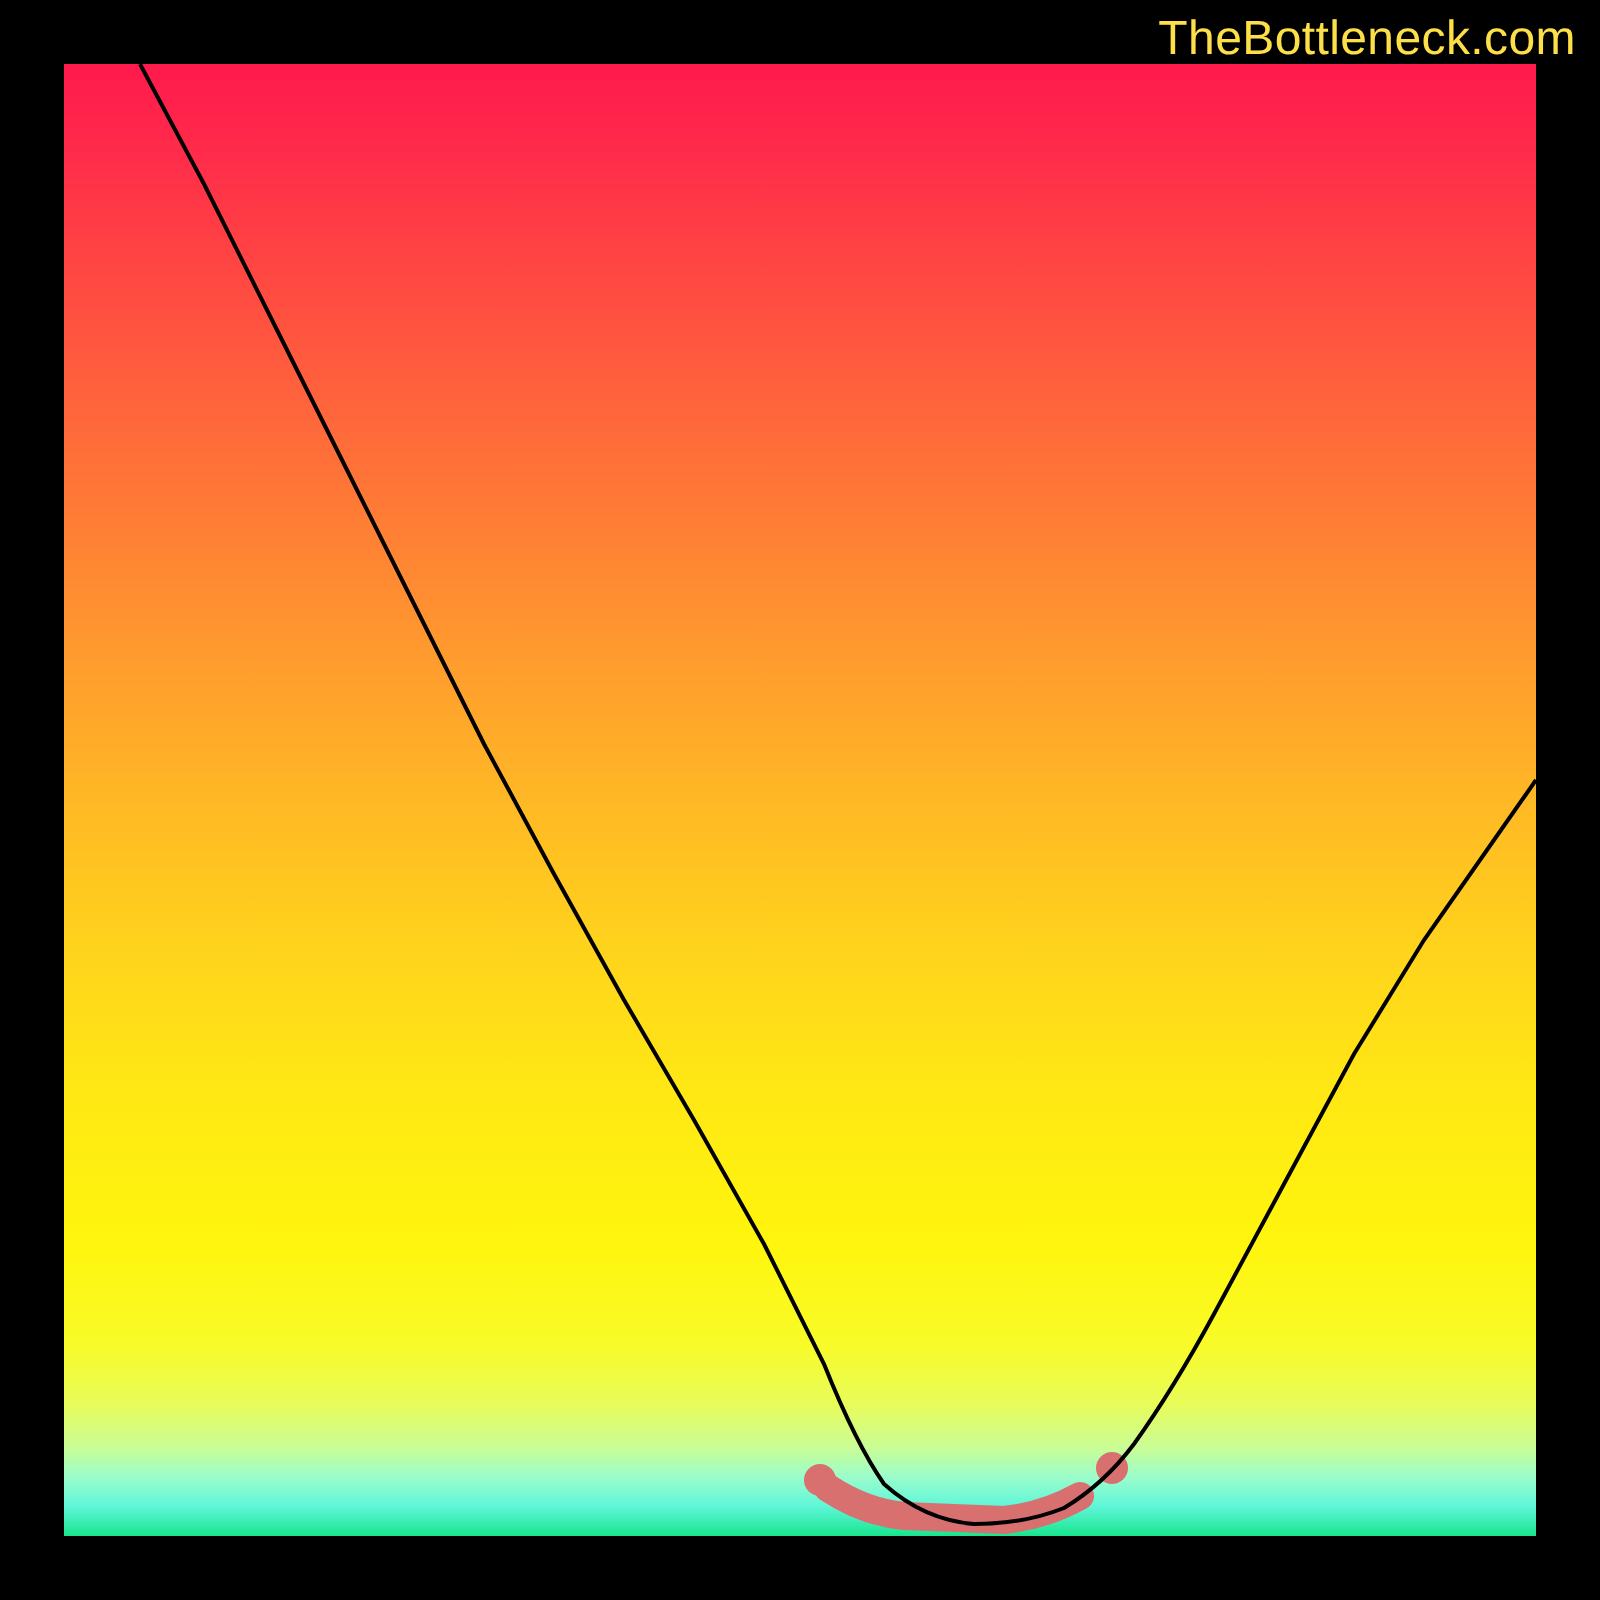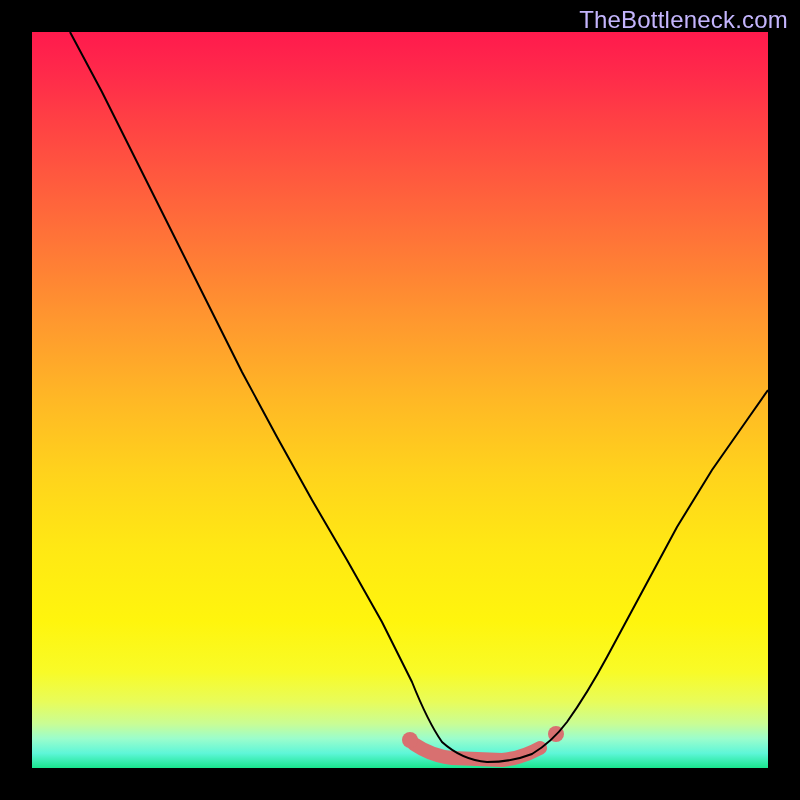--- a/index.html
+++ b/index.html
@@ -8,21 +8,21 @@
     height: 800px;
     background: #000;
     position: relative;
     overflow: hidden;
     font-family: Arial, sans-serif;
   }
   .watermark {
     position: absolute;
     top: 6px;
     right: 12px;
-    color: #c4b5fd;
+    color: #fde047;
     font-size: 24px;
     font-weight: 400;
     letter-spacing: 0.2px;
     z-index: 10;
   }
   .plot-area {
     position: absolute;
     left: 32px;
     top: 32px;
     width: 736px;

